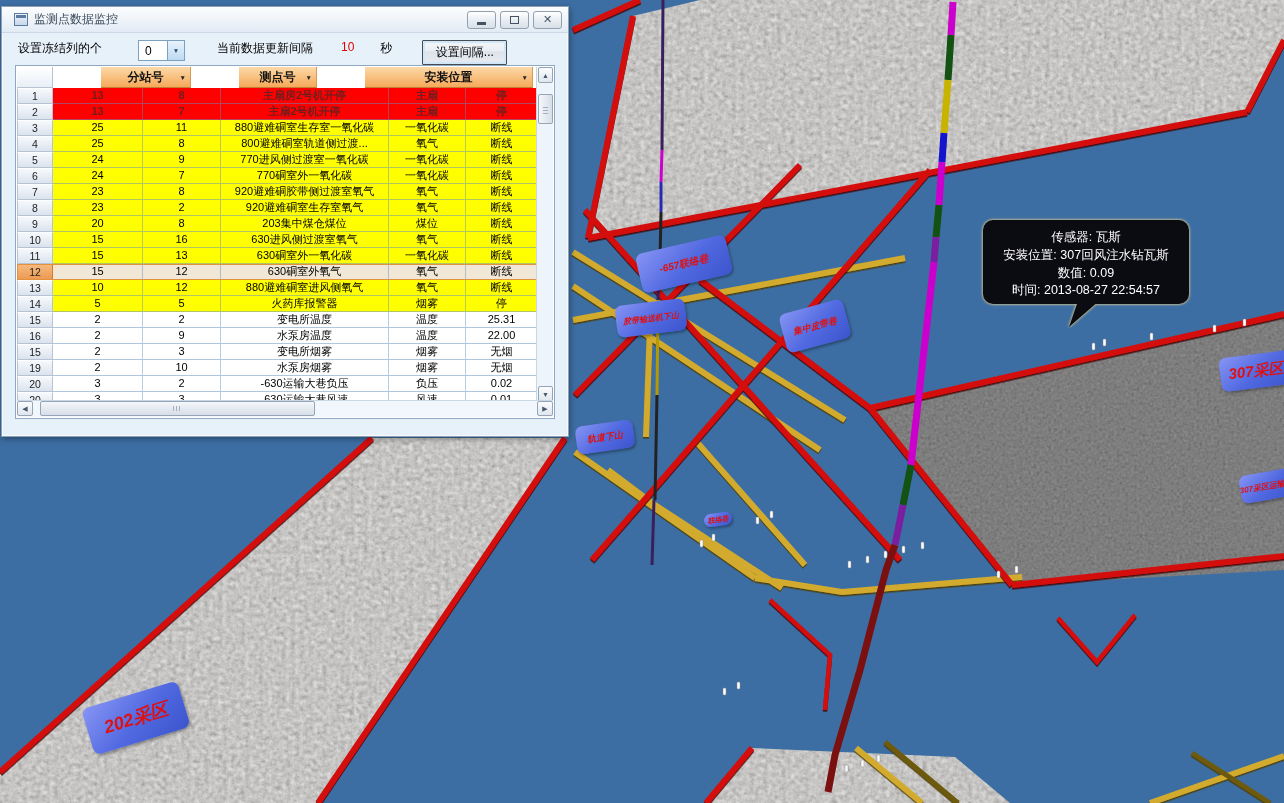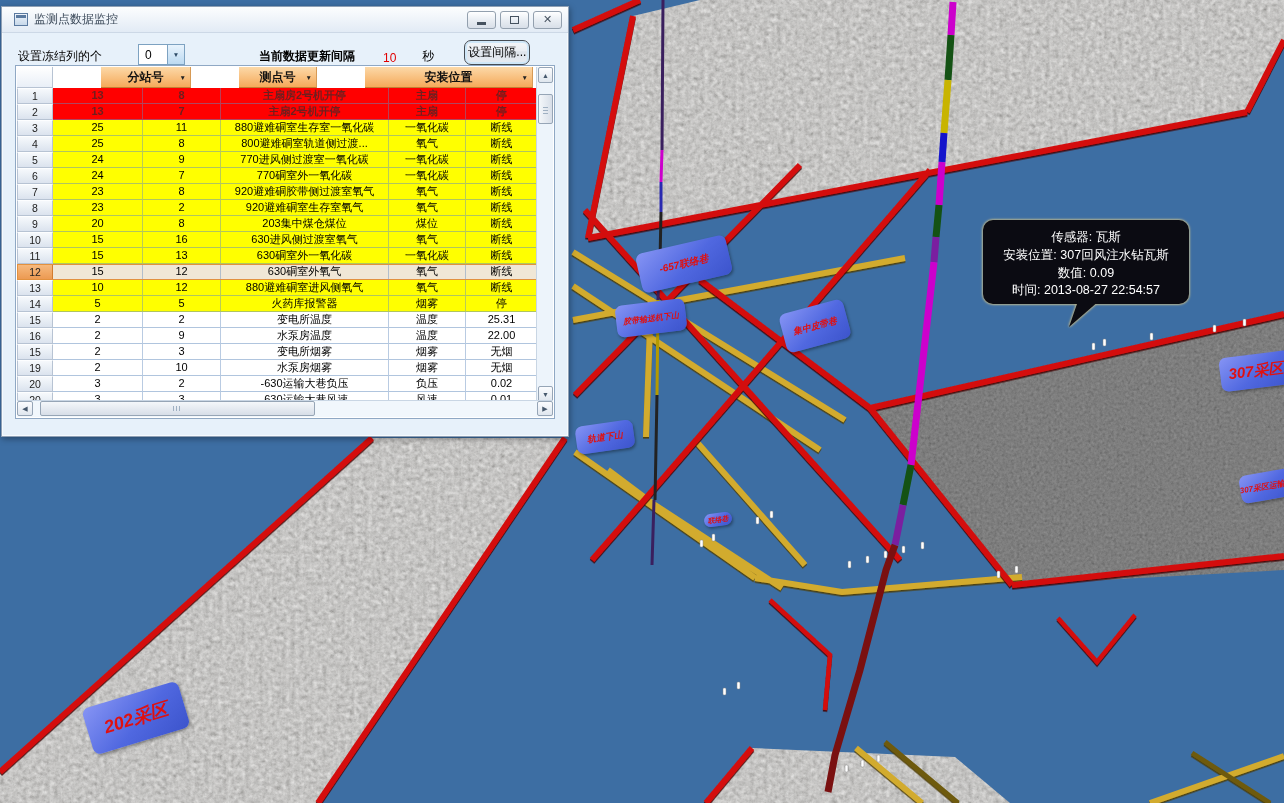--- a/index.html
+++ b/index.html
@@ -40,31 +40,31 @@
   .app-icon::after{content:"";position:absolute;left:1px;top:1px;right:1px;height:3px;background:#5b7aa0;}
   .title-text{font-size:12px;color:#3a4document450;color:#3c4a5a;}
   .cap-btns{margin-left:auto;display:flex;gap:4px;}
   .cap-btn{width:29px;height:18px;border:1px solid #93a0ae;border-radius:3px;box-sizing:border-box;
     background:linear-gradient(#ffffff,#e7ecf2 55%,#d8dfe8);display:flex;align-items:center;justify-content:center;
     color:#46525f;font-size:10px;}
   .glyph-min{width:9px;height:3px;background:#46525f;margin-top:8px;}
   .glyph-max{width:9px;height:8px;border:1.5px solid #46525f;box-sizing:border-box;}
   .glyph-close{font-size:11px;line-height:1;}
 
-  .win-controls{position:absolute;left:16px;top:33px;height:25px;width:537px;display:flex;align-items:flex-end;
+  .win-controls{position:absolute;left:16px;top:33px;height:25px;width:537px;display:flex;align-items:flex-start;
     font-size:12px;color:#000;}
   .combo{margin-left:36px;width:47px;height:21px;border:1px solid #7da2c1;background:#fff;
     display:flex;align-items:stretch;box-sizing:border-box;}
   .combo-value{flex:1;font-size:12px;padding-left:6px;display:flex;align-items:center;}
   .combo-btn{width:16px;background:linear-gradient(#e8f3fc,#bcdaf2);border-left:1px solid #7da2c1;
     display:flex;align-items:center;justify-content:center;font-size:6.5px;color:#2c4a66;}
-  .lbl-interval{margin-left:74px;font-weight:bold;}
+  .lbl-interval{margin-left:32px;}
   .val-interval{margin-left:28px;color:var(--interval-value-color);}
   .unit-interval{margin-left:26px;}
-  .btn-interval{margin-left:30px;width:66px;height:25px;border:1px solid #464c53;border-radius:7px;box-sizing:border-box;
+  .btn-interval{margin-left:30px;width:85px;height:25px;border:1px solid #464c53;border-radius:1px;box-sizing:border-box;
     background:linear-gradient(#f5f7f9,#e9edf2 45%,#dde3ea 46%,#e7ecf2);box-shadow:inset 0 0 0 2px #cfe7f8;
     font-size:12px;display:flex;align-items:center;justify-content:center;}
 
   
   .grid{position:absolute;left:13px;top:58px;width:540px;height:354px;box-sizing:border-box;
     background:#fff;border:1px solid #8fa8c4;overflow:hidden;}
   .ghead{position:absolute;left:1px;top:1px;display:flex;height:21px;gap:48px;}
   .hcorner{width:36px;height:21px;box-sizing:border-box;background:linear-gradient(#ffffff,#e9eff7);
     border-right:1px solid #b7c3d3;border-bottom:1px solid #b7c3d3;}
   .hcell{box-sizing:border-box;height:21px;display:flex;align-items:center;justify-content:center;position:relative;

